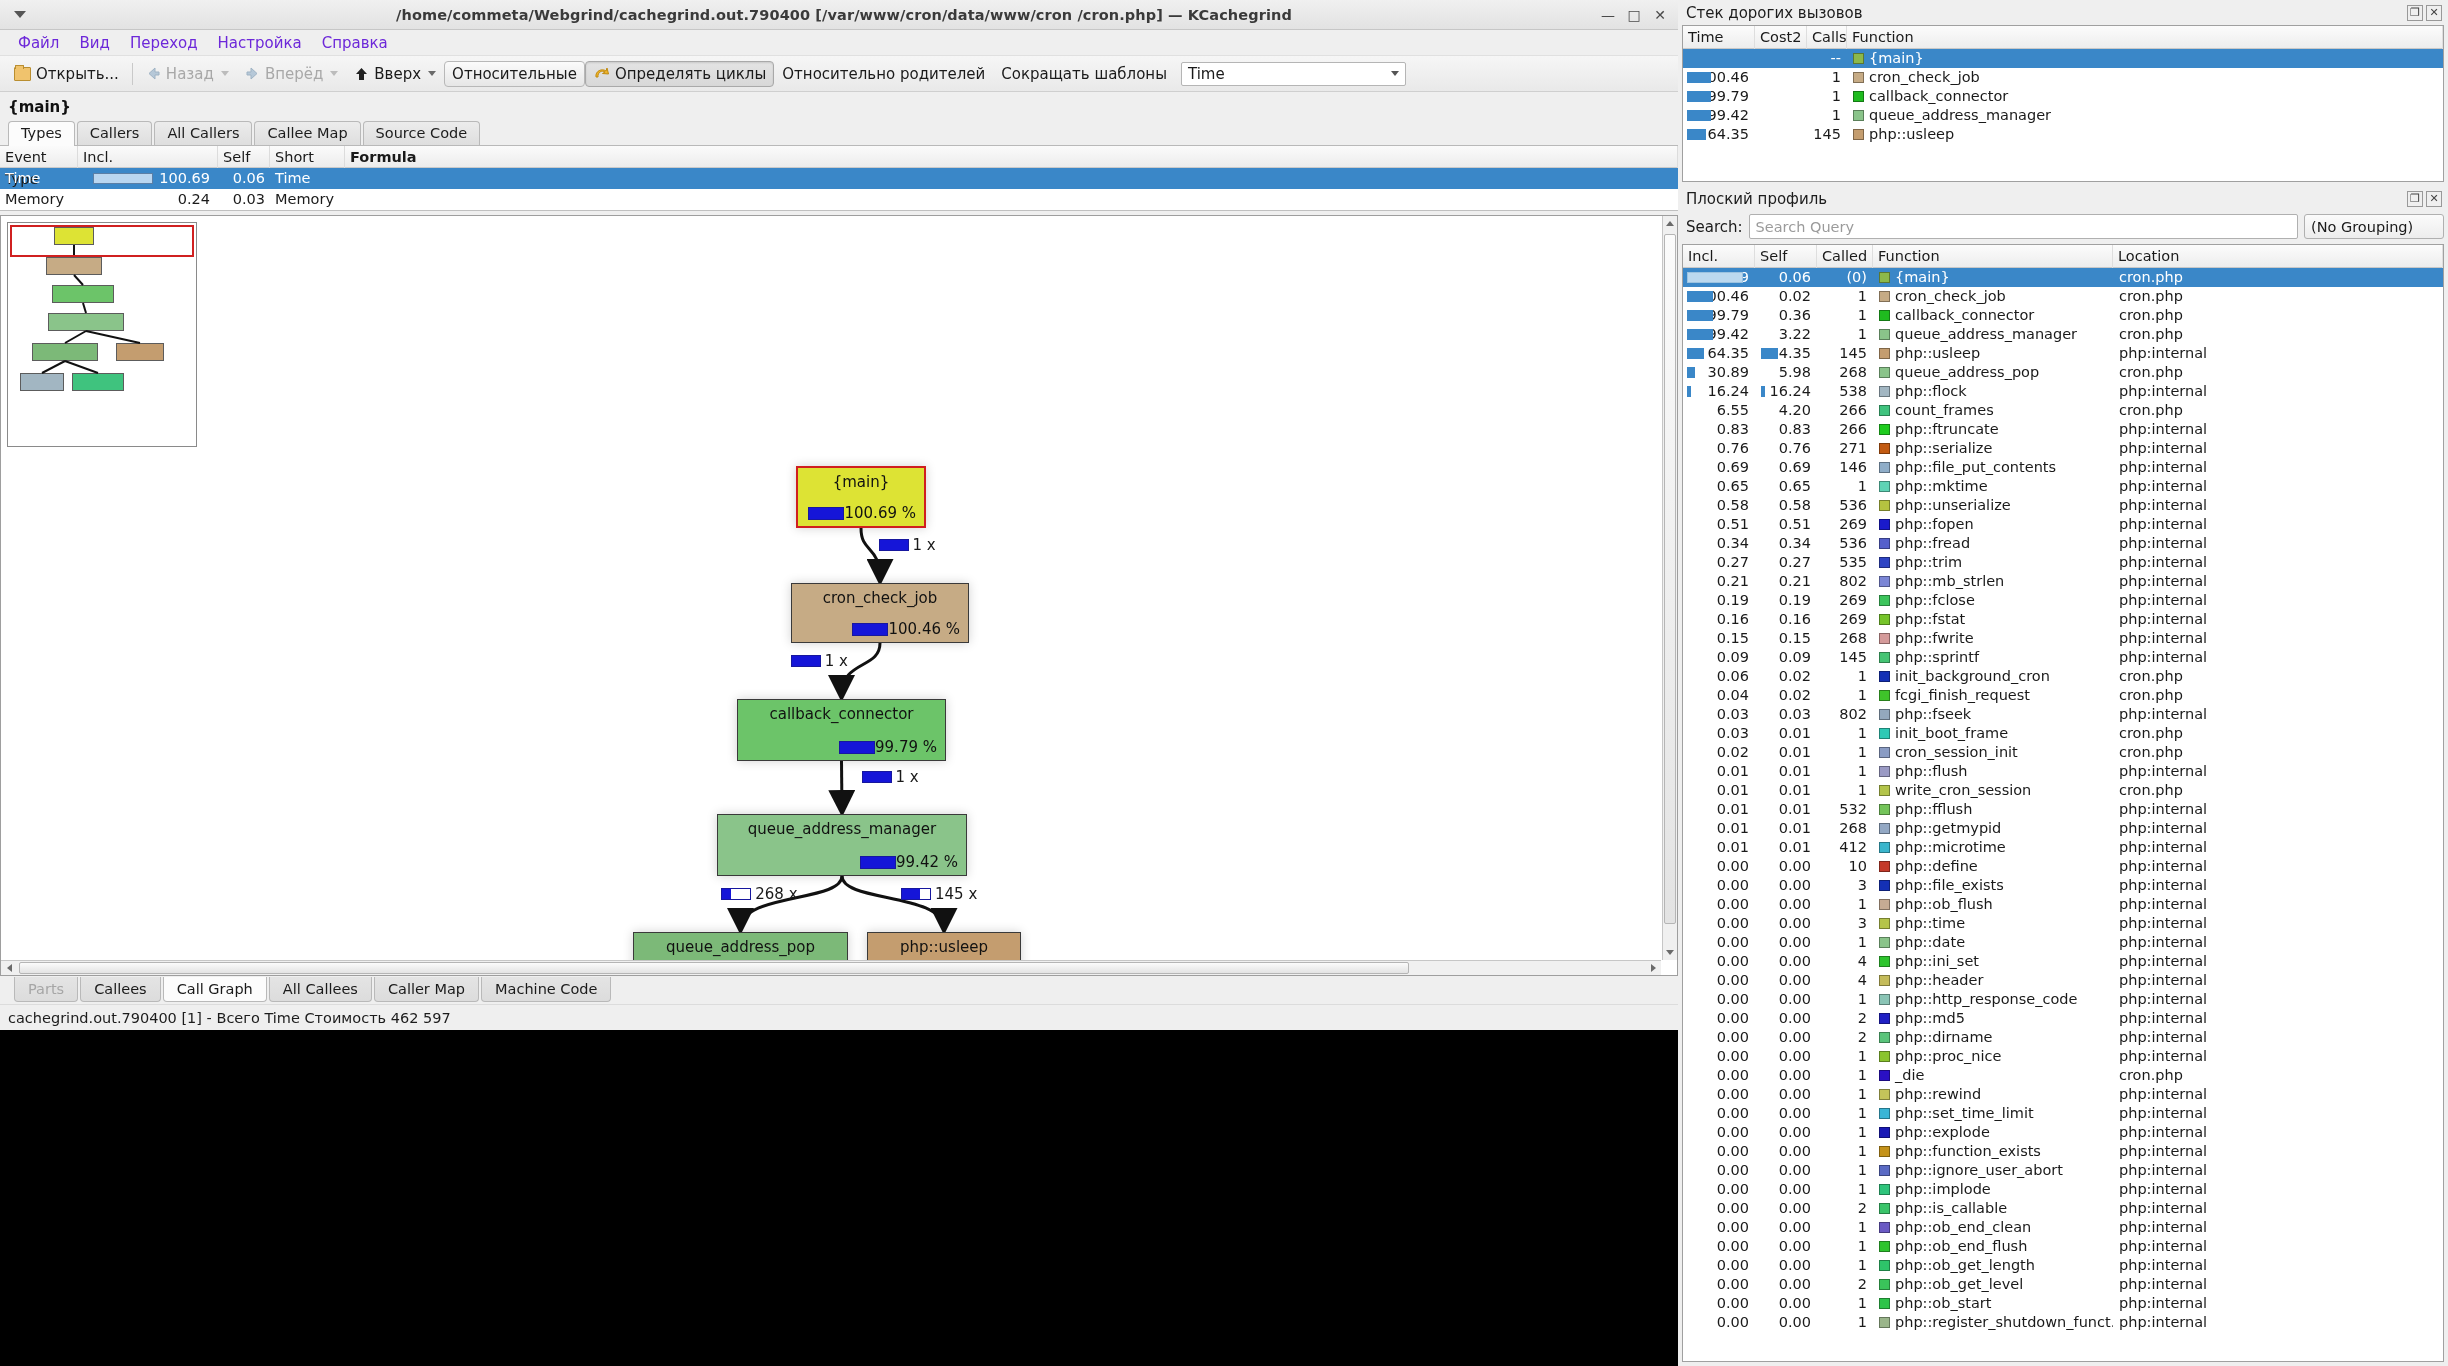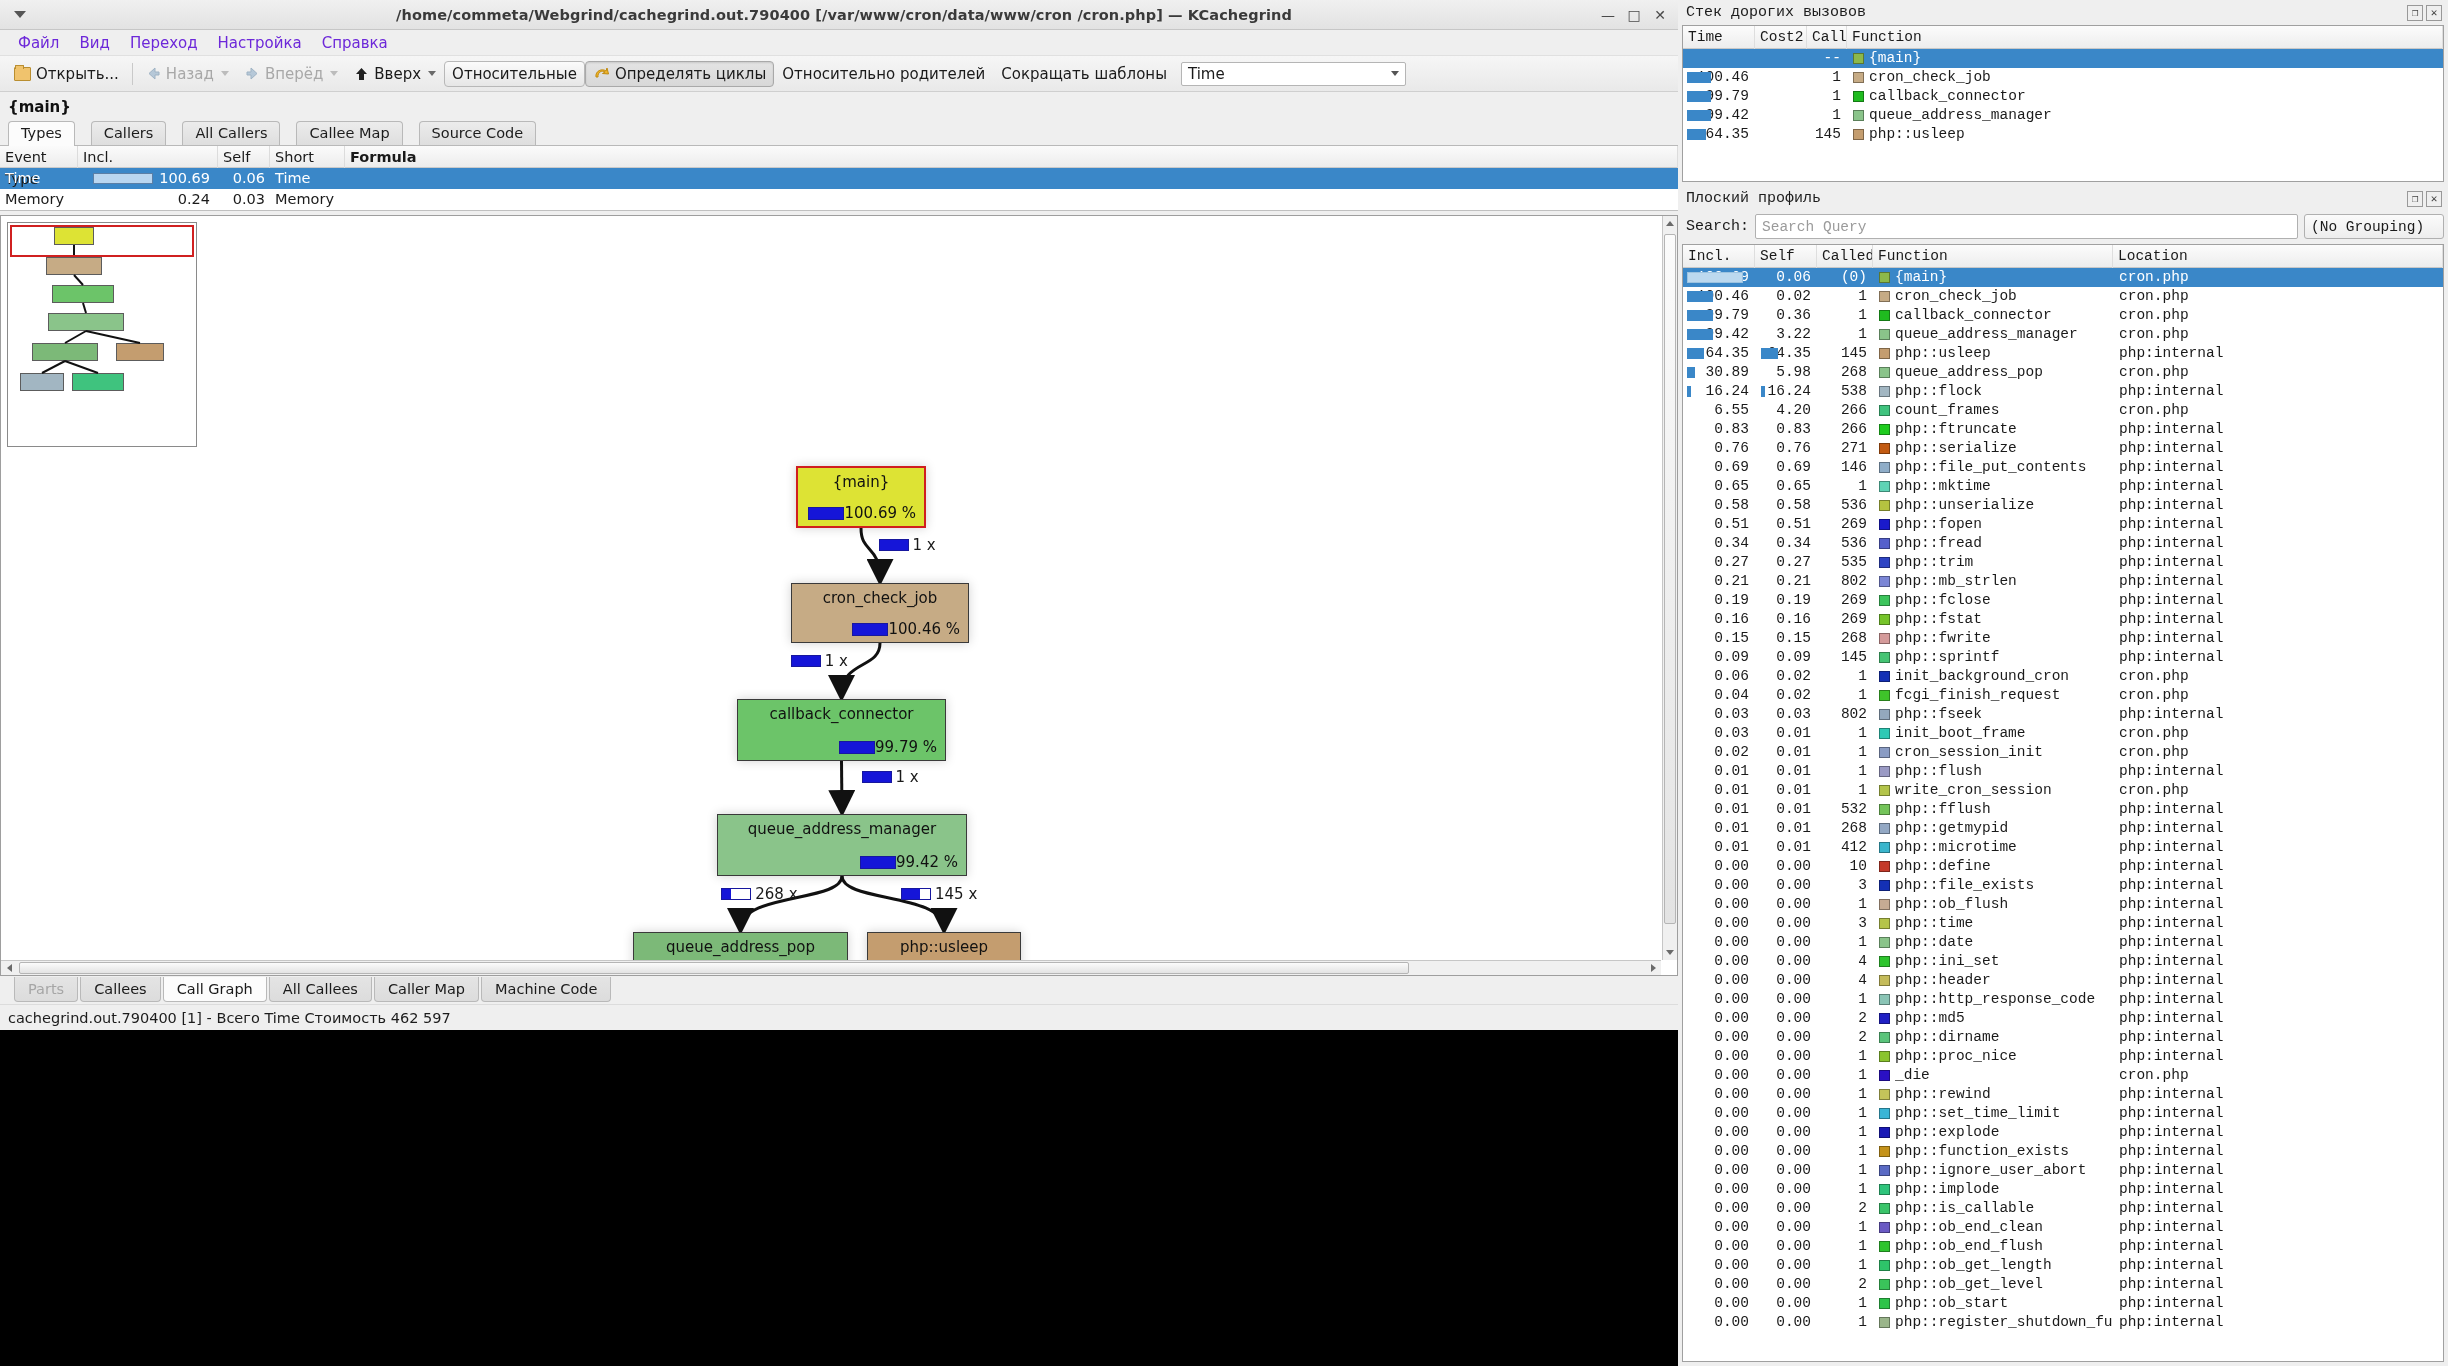--- a/index.html
+++ b/index.html
@@ -74,21 +74,21 @@
   .combo .cval { flex:1; }
   .combo .carr { width:0;height:0;border-left:4px solid transparent;border-right:4px solid transparent;
                  border-top:5px solid #555;}
 
   .fnheader { padding: 6px 8px 4px 8px; font-size:15px; font-weight:700; color:#111; flex:0 0 auto;}
 
   .tabrow { display:flex; align-items:flex-end; padding-left:8px; height:26px; flex:0 0 26px;
             border-bottom:1px solid #b9b9b9; background:#efefef;}
   .tab { padding: 3px 12px 4px 12px; font-size:14.5px; border:1px solid #b9b9b9;
          border-bottom:none; border-radius: 4px 4px 0 0; background:linear-gradient(#ececec,#dedede);
-         margin-right:16px; color:#1c1c1c; }
+         margin-right:2px; color:#1c1c1c; }
   .tab.active { background:#fcfcfc; position:relative; top:1px; padding-bottom:5px;}
 
   
   .evtable { background:#fff; border-bottom:1px solid #c0c0c0; flex:0 0 auto;}
   .evhead { display:flex; background:linear-gradient(#fbfbfb,#ececec); border-bottom:1px solid #cacaca;
             font-size:14.5px; height:22px; align-items:center;}
   .evhead div { padding-left:5px; border-right:1px solid #dcdcdc; height:22px; line-height:22px;}
   .evrow { display:flex; font-size:14.5px; height:21px; align-items:center;}
   .evrow.sel { background:#3a87c8; color:#fff; }
   .evrow > div { padding-left:5px; height:21px; line-height:21px; overflow:hidden; white-space:nowrap;}
@@ -149,21 +149,21 @@
   .btab { padding: 4px 13px 4px 13px; font-size:14.5px; border:1px solid #b9b9b9; border-top:none;
           border-radius: 0 0 4px 4px; background:linear-gradient(#e4e4e4,#dcdcdc); margin-right:2px;}
   .btab.active { background:#fcfcfc; font-weight:400;}
   .btab.disabled { color:#a6a6a6; }
 
   .statusbar { height:26px; flex:0 0 26px; display:flex; align-items:center; padding-left:8px;
     font-size:14.5px; color:#1c1c1c; background:#efefef; border-top:1px solid #dcdcdc;}
 
   
   #rightcol { position:absolute; left:1678px; top:0; width:770px; height:1366px;
-              background:#efefef; display:flex; flex-direction:column;font-family:Liberation Mono, monospace; }
+              background:#efefef; display:flex; flex-direction:column; }
   .dock { display:flex; flex-direction:column; }
   .dockhdr { height:25px; display:flex; align-items:center; padding: 0 6px 0 8px;
              font-size:15px; color:#1c1c1c; }
   .dockhdr .t { flex:1; }
   .dockbtn { width:16px;height:16px;margin-left:3px; display:flex;align-items:center;justify-content:center;
              font-size:11px; color:#444; border:1px solid #999; }
   .lview { flex:1; background:#fff; border:1px solid #a0a0a0; margin: 0 4px 4px 4px; overflow:hidden;
            position:relative;}
   .lhead { display:flex; background:linear-gradient(#fcfcfc,#ededed); border-bottom:1px solid #c8c8c8;
            height:23px; align-items:center; font-size:14.5px;}

